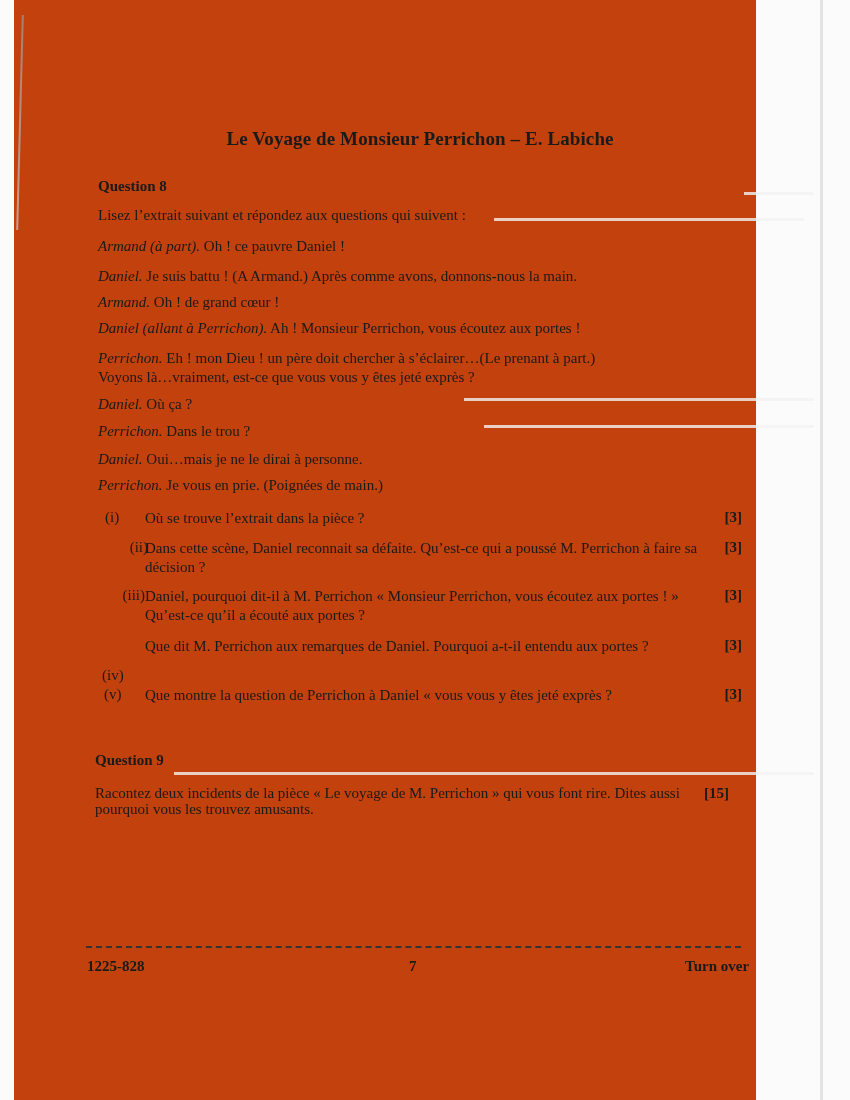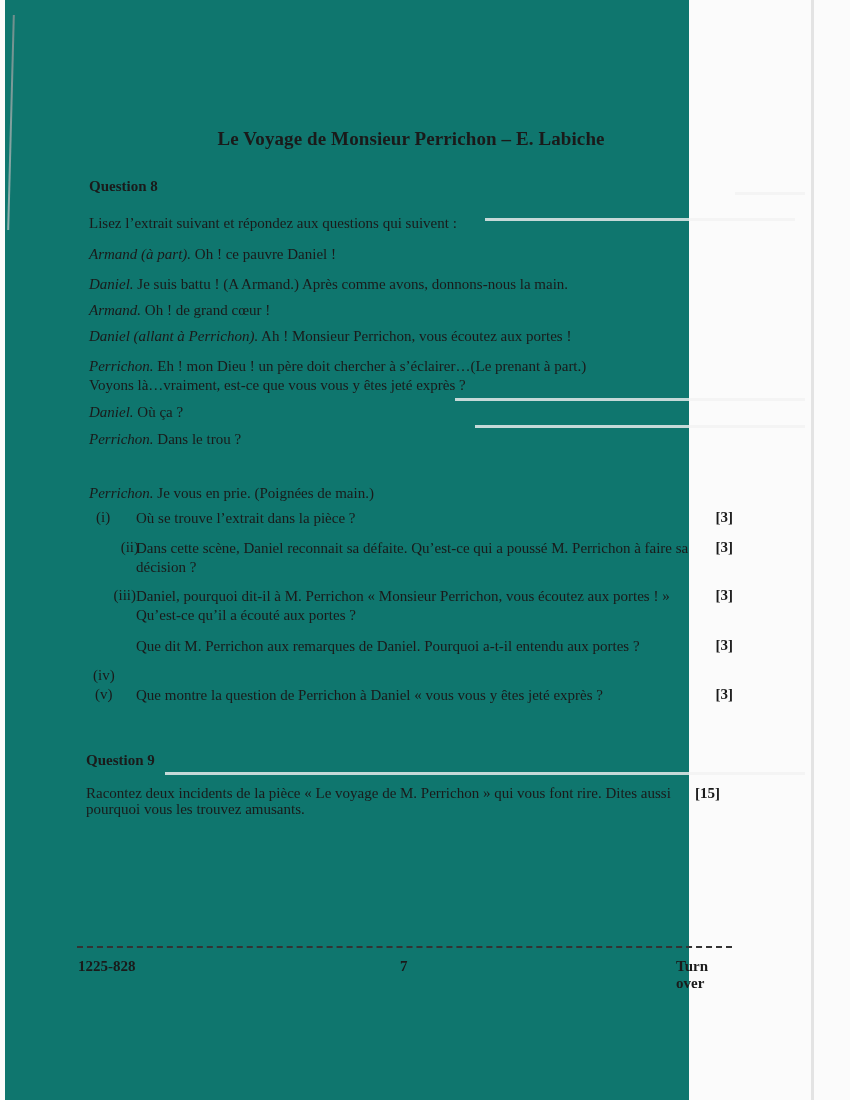--- a/index.html
+++ b/index.html
@@ -11,23 +11,23 @@
       width: 850px;
       height: 1100px;
       position: relative;
       overflow: hidden;
       font-family: "Liberation Serif", "DejaVu Serif", serif;
       color: #1a1a1a;
       background: #fbfbfb;
     }
     .page {
       position: absolute;
-      left: 5px; top: 0;
-      width: 684px; height: 1100px;
-      background: #0f766e;
+      left: 14px; top: 0;
+      width: 742px; height: 1100px;
+      background: #c2410c;
     }
     
     .left-edge {
       position: absolute;
       left: 5px; top: 15px;
       width: 2px; height: 215px;
       background: linear-gradient(#9a9a9a, #c9c9c9);
       transform: rotate(1.5deg);
       opacity: 0.7;
     }
@@ -62,21 +62,20 @@
     .q-heading {
       position: absolute;
       font-weight: bold;
       font-size: 15px;
     }
     .line {
       position: absolute;
       left: 84px;
       font-size: 15px;
       white-space: nowrap;
-      margin-top: 8px;
     }
     .speaker { font-style: italic; }
 
     .sub-q {
       position: absolute;
       left: 84px;
       width: 640px;
       font-size: 15px;
     }
     .sub-q .num {
@@ -167,20 +166,23 @@
   <div class="line" style="top:350px;">
     <span class="speaker">Perrichon.</span><span> Eh ! mon Dieu ! un père doit chercher à s’éclairer…(Le prenant à part.)</span>
   </div>
   <div class="line" style="top:369px;">Voyons là…vraiment, est-ce que vous vous y êtes jeté exprès ?</div>
   <div class="line" style="top:396px;">
     <span class="speaker">Daniel.</span><span> Où ça ?</span>
   </div>
   <div class="line" style="top:423px;">
     <span class="speaker">Perrichon.</span><span> Dans le trou ?</span>
   </div>
+  <div class="line" style="top:451px;">
+    <span class="speaker">Daniel.</span><span> Oui…mais je ne le dirai à personne.</span>
+  </div>
   <div class="line" style="top:477px;">
     <span class="speaker">Perrichon.</span><span> Je vous en prie. (Poignées de main.)</span>
   </div>
 
   <div class="sub-q" style="top:509px;">
     <span class="num" style="left:7px;">(i)</span>
     <span class="text">Où se trouve l’extrait dans la pièce ?</span>
     <span class="marks">[3]</span>
   </div>
   <div class="sub-q" style="top:539px;">

